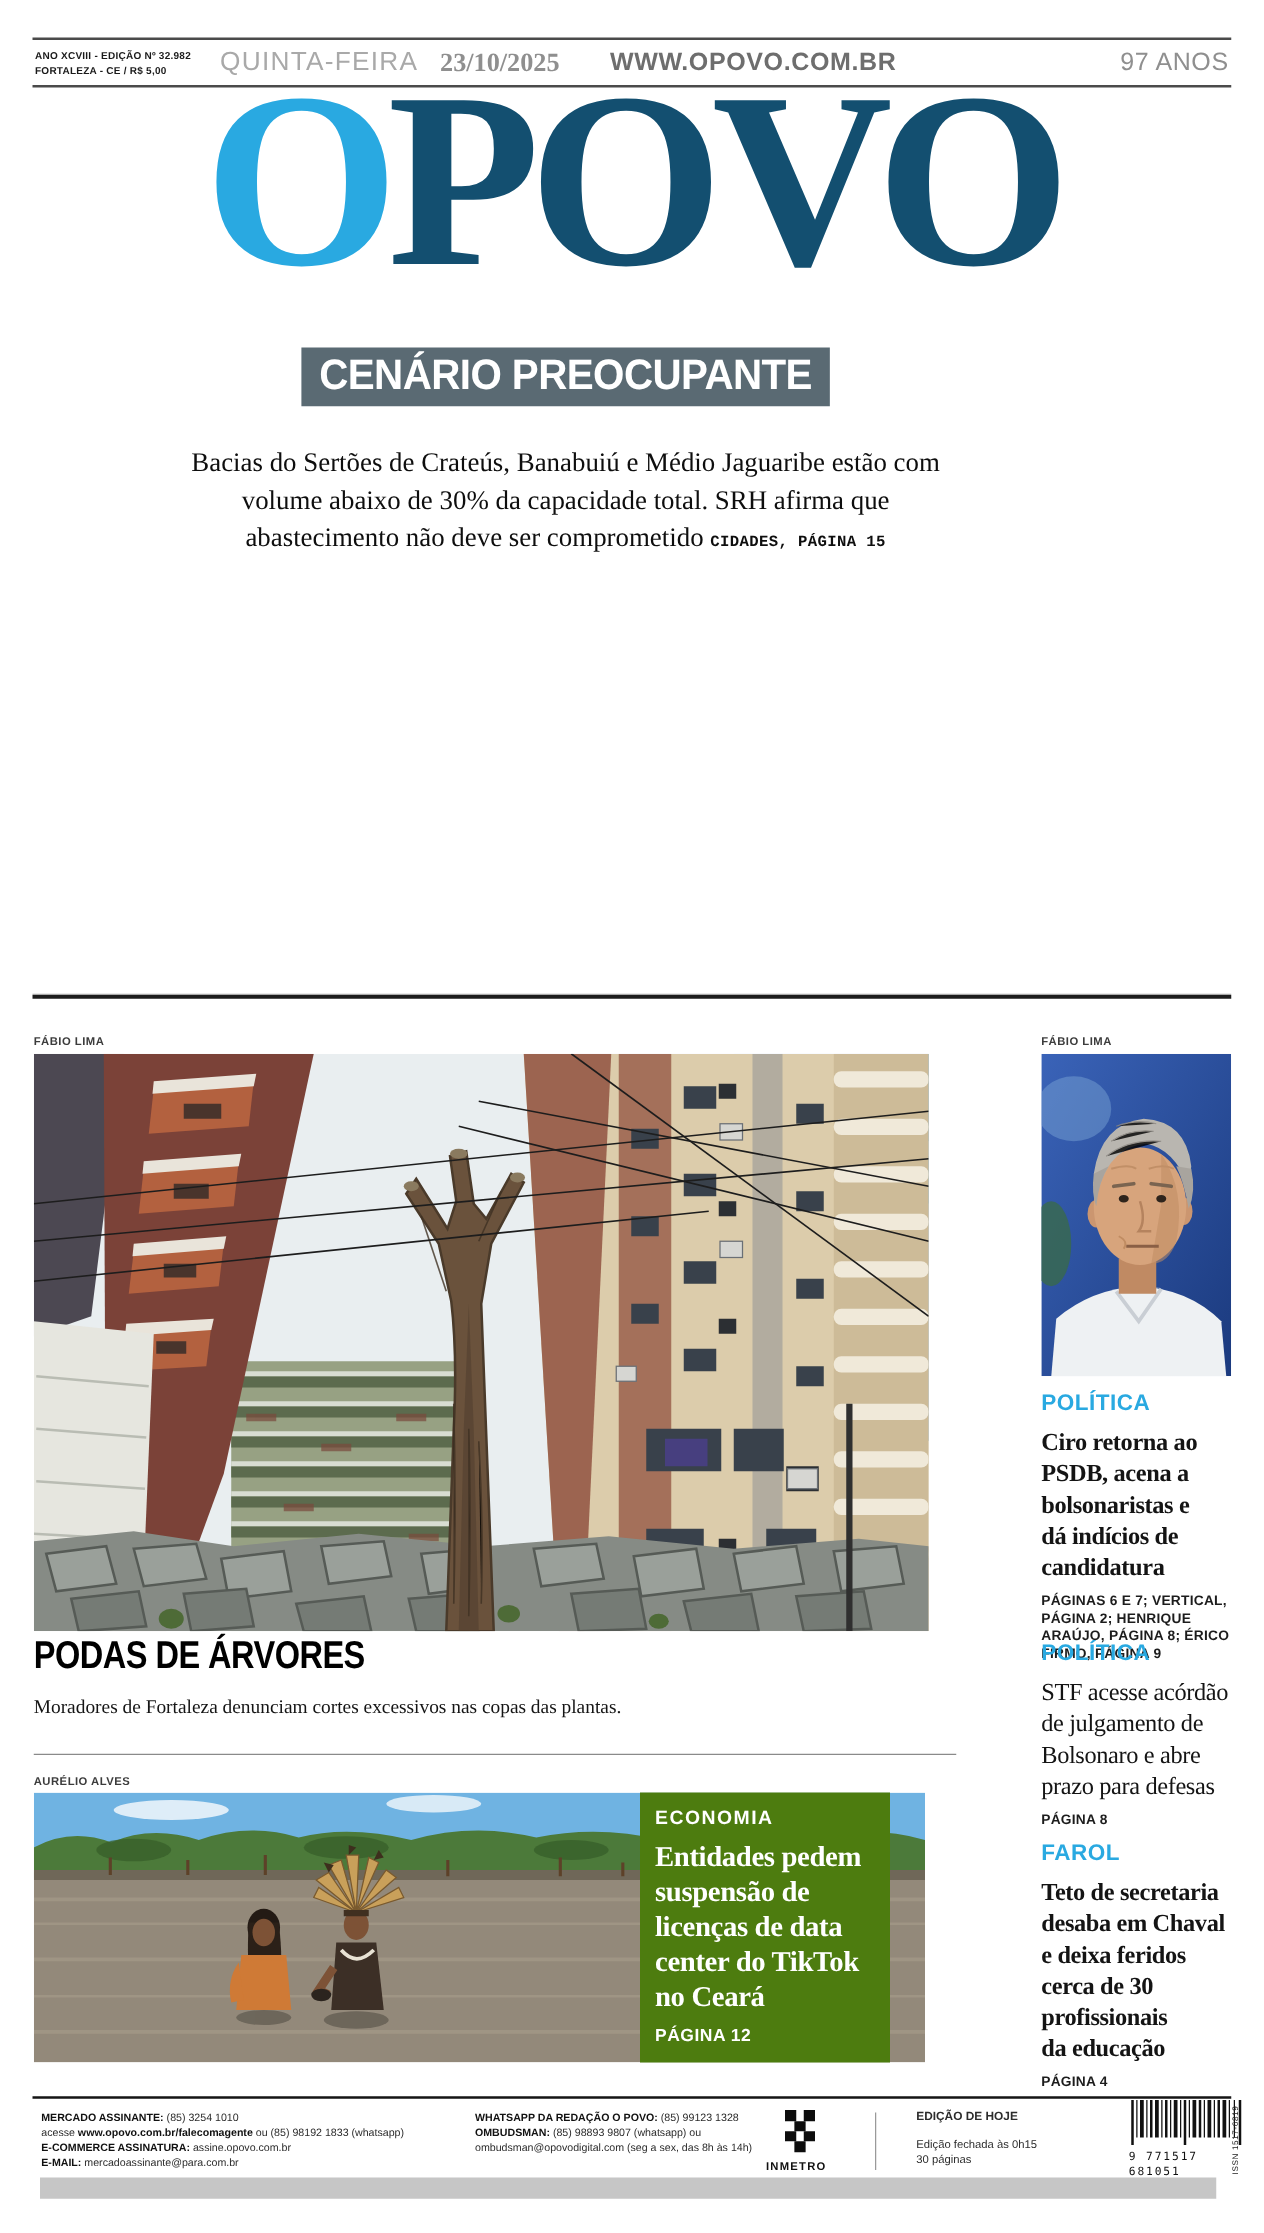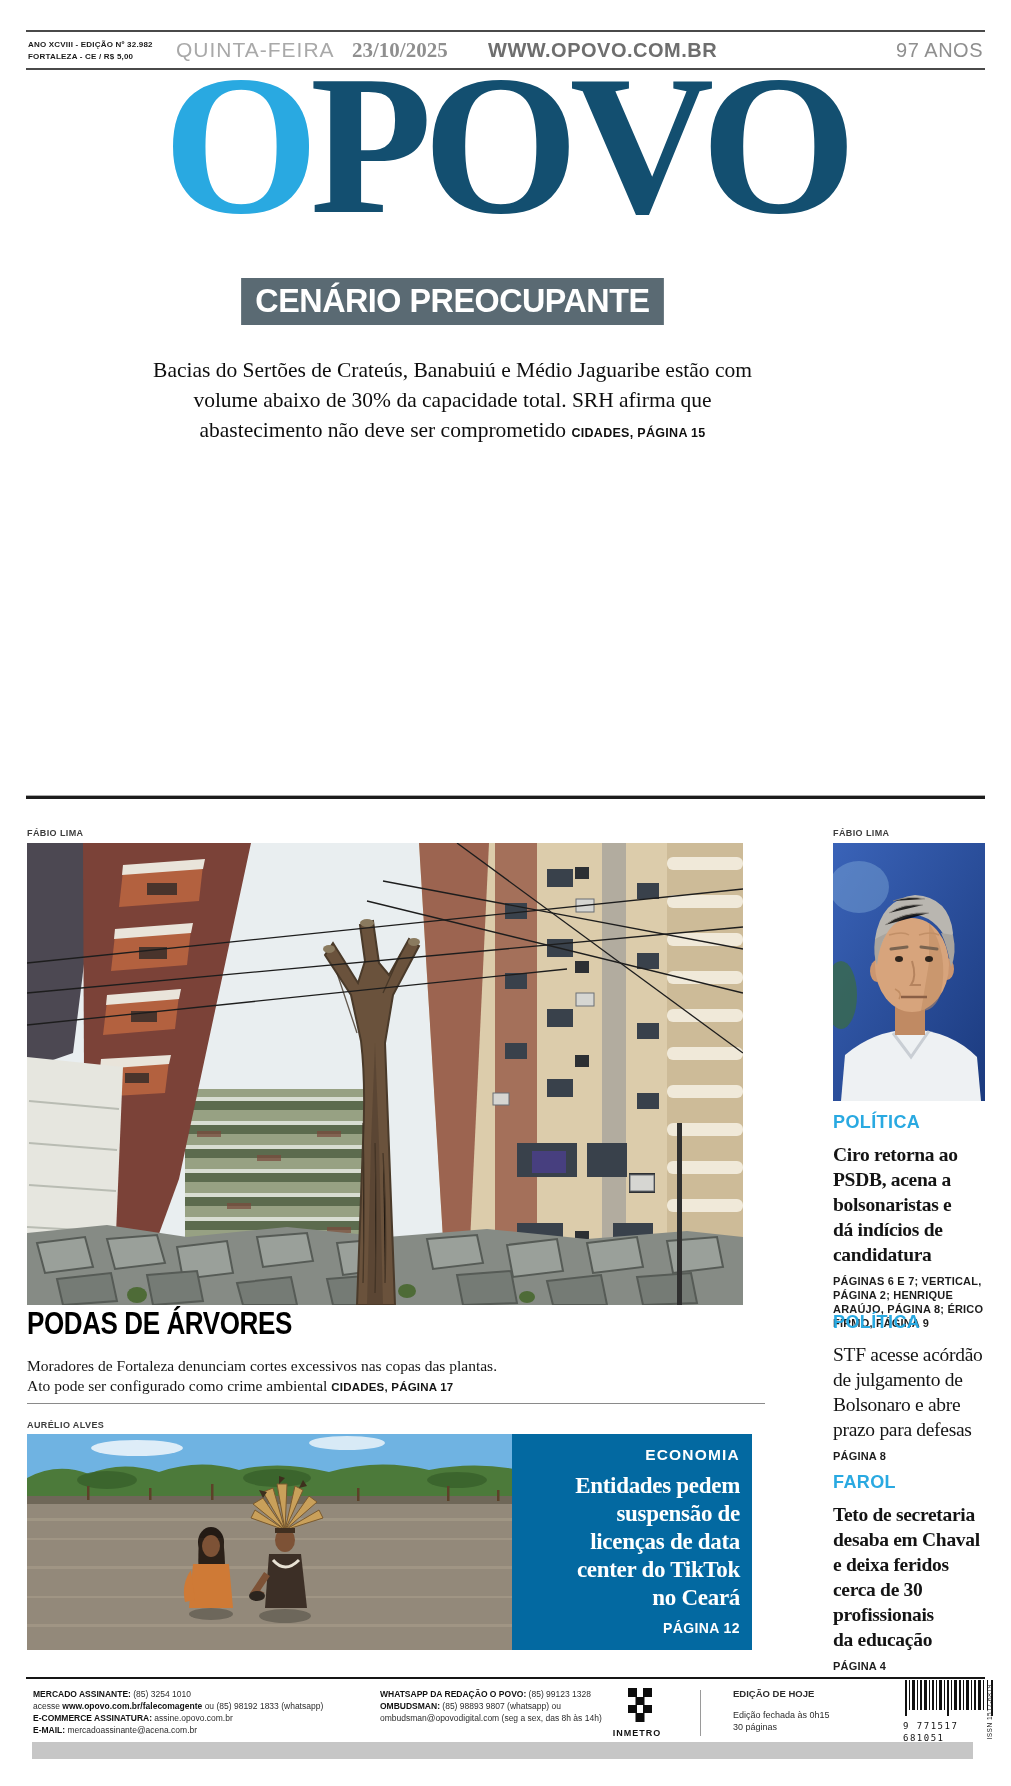--- a/index.html
+++ b/index.html
@@ -38,21 +38,21 @@
   .headline .hl-line {
     display:block; white-space:nowrap; font-weight:200;
     font-family:"DejaVu Sans", "Liberation Sans", sans-serif;
     font-size:88px; line-height:81px; letter-spacing:-2px;
     transform:scaleX(.78); transform-origin:50% 50%;
   }
   .deck {
     margin:30px auto 0; width:620px;
     font-family:"Liberation Serif", serif; font-size:21.5px; line-height:30px; color:#0e0e0e;
   }
-  .deck-ref { font-family:Liberation Sans, sans-serif; font-weight:bold; font-size:12.5px; letter-spacing:.3px; }
+  .deck-ref { font-family:Liberation Mono, monospace; font-weight:bold; font-size:12.5px; letter-spacing:.3px; }
   
   .rule-main { position:absolute; left:26px; right:26px; top:795px; height:2px; border-top:1px solid #aaa; border-bottom:3px solid #1c1c1c; }
   .rule-footer { position:absolute; left:26px; right:26px; top:1677px; border-top:2px solid #151515; }
   .rule-podas { position:absolute; left:27px; width:738px; top:1403px; border-top:1px solid #8a8a8a; }
   .photo-credit { position:absolute; font-size:9px; font-weight:bold; color:#3c3c3c; letter-spacing:.4px; }
   
   .main-photo { position:absolute; left:27px; top:843px; width:716px; height:462px; overflow:hidden; }
   .ciro-photo { position:absolute; left:833px; top:843px; width:152px; height:258px; overflow:hidden; }
   .bottom-photo { position:absolute; left:27px; top:1434px; width:713px; height:216px; overflow:hidden; }
   
@@ -62,22 +62,22 @@
   .rc-title.bold { font-weight:bold; }
   .rc-title .t-line { white-space:nowrap; }
   .rc-ref { margin-top:7px; font-size:11px; line-height:14px; font-weight:bold; color:#1c1c1c; letter-spacing:.2px; width:166px; }
   
   .podas { position:absolute; left:27px; top:1306px; width:560px; }
   .podas-title { font-size:31px; font-weight:bold; color:#000; white-space:nowrap; transform:scaleX(.84); transform-origin:0 50%; letter-spacing:-.5px; }
   .podas-body { margin-top:14px; font-family:"Liberation Serif", serif; font-size:15.5px; line-height:19.5px; color:#151515; }
   .podas-ref { font-family:"Liberation Sans", sans-serif; font-weight:bold; font-size:11.5px; letter-spacing:.2px; }
   
   .economia {
-    position:absolute; left:512px; top:1434px; width:240px; height:216px;
-    background:#0369a1; color:#fff; text-align:right; padding:12px 12px 0;
+    position:absolute; left:512px; top:1434px; width:200px; height:216px;
+    background:#4d7c0f; color:#fff; text-align:left; padding:12px 12px 0;
   }
   .eco-kicker { font-size:15.5px; font-weight:bold; letter-spacing:1.2px; }
   .eco-title { margin-top:8px; font-family:"Liberation Serif", serif; font-weight:bold; font-size:23px; line-height:28px; letter-spacing:-.3px; }
   .eco-title .t-line { white-space:nowrap; }
   .eco-ref { margin-top:8px; font-size:14px; font-weight:bold; letter-spacing:.4px; }
   
   .footer { position:absolute; left:0; right:0; top:1688px; font-size:8.5px; line-height:12px; color:#2c2c2c; }
   .f-col1 { position:absolute; left:33px; width:330px; }
   .f-col2 { position:absolute; left:380px; width:300px; }
   .footer b { color:#111; }
@@ -376,21 +376,20 @@
       <div class="t-line">profissionais</div>
       <div class="t-line">da educação</div>
     </div>
     <div class="rc-ref">PÁGINA 4</div>
   </div>
 
   <div class="podas">
     <div class="podas-title">PODAS DE ÁRVORES</div>
     <div class="podas-body">
       <div>Moradores de Fortaleza denunciam cortes excessivos nas copas das plantas.</div>
-      <div><span>Ato pode ser configurado como crime ambiental</span> <span class="podas-ref">CIDADES, PÁGINA 17</span></div>
     </div>
   </div>
 
   <div class="rule-podas"></div>
   <div class="photo-credit" style="left:27px; top:1420px;">AURÉLIO ALVES</div>
 
   <div class="bottom-photo">
     <svg width="713" height="216" viewBox="0 0 713 216">
       <rect width="713" height="46" fill="#6fb3e2"></rect>
       <ellipse cx="110" cy="14" rx="46" ry="8" fill="#f2f7fb" opacity=".85"></ellipse>
@@ -467,21 +466,21 @@
     </div>
     <div class="eco-ref">PÁGINA 12</div>
   </div>
 
   <div class="rule-footer"></div>
   <div class="footer">
     <div class="f-col1">
       <div><b>MERCADO ASSINANTE:</b><span> (85) 3254 1010</span></div>
       <div><span>acesse </span><b>www.opovo.com.br/falecomagente</b><span> ou (85) 98192 1833 (whatsapp)</span></div>
       <div><b>E-COMMERCE ASSINATURA:</b><span> assine.opovo.com.br</span></div>
-      <div><b>E-MAIL:</b><span> mercadoassinante@acena.com.br</span></div>
+      <div><b>E-MAIL:</b><span> mercadoassinante@para.com.br</span></div>
     </div>
     <div class="f-col2">
       <div><b>WHATSAPP DA REDAÇÃO O POVO:</b><span> (85) 99123 1328</span></div>
       <div><b>OMBUDSMAN:</b><span> (85) 98893 9807 (whatsapp) ou</span></div>
       <div><span>ombudsman@opovodigital.com (seg a sex, das 8h às 14h)</span></div>
     </div>
     <div class="inmetro">
       <svg width="36" height="34" viewBox="0 0 36 34">
         <g fill="#0d0d0d">
           <rect x="9" y="0" width="9" height="9"></rect>

